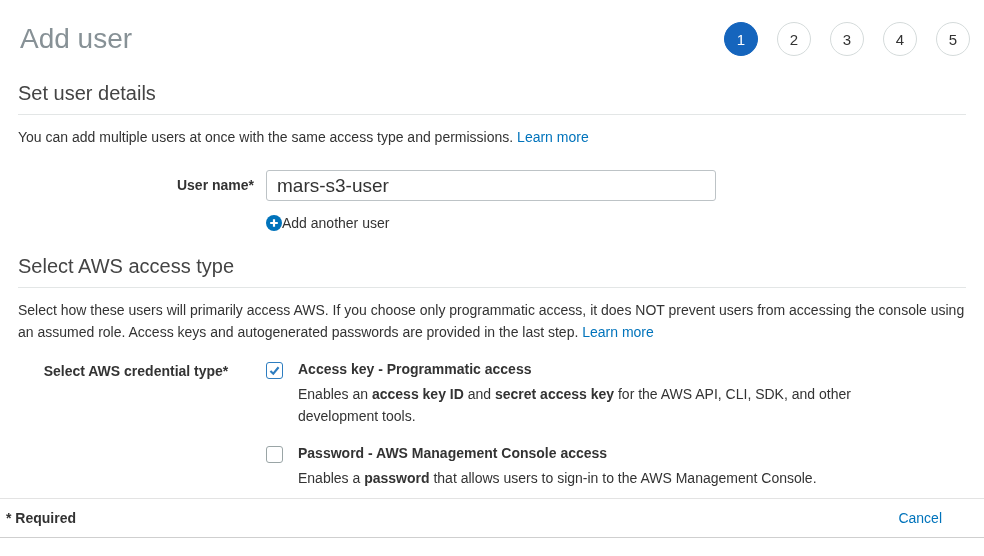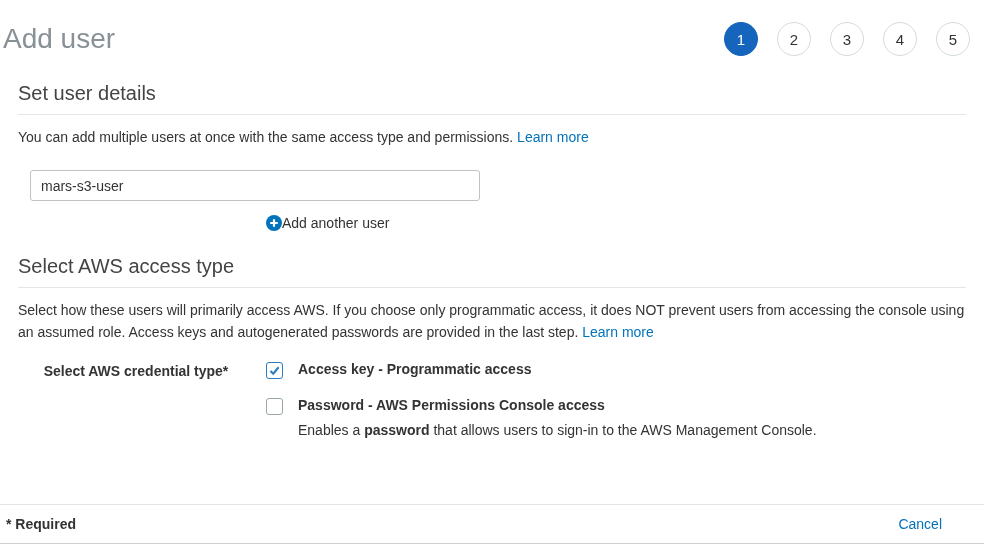--- a/index.html
+++ b/index.html
@@ -8,21 +8,21 @@
     width: 984px; height: 556px;
     background: #fff;
     font-family: "Liberation Sans", sans-serif;
     color: #333;
     display: flex; flex-direction: column;
     overflow: hidden;
   }
 
   
   .header {
-    padding: 16px 14px 0 3px;
+    padding: 16px 14px 0 20px;
     display: flex; justify-content: space-between; align-items: center;
     height: 62px; flex: 0 0 auto;
   }
   .page-title {
     font-size: 28px; font-weight: 400; color: #879196; margin: 0;
   }
   .steps { display: flex; gap: 19px; }
   .step {
     width: 34px; height: 34px; border-radius: 50%;
     border: 1px solid #d5dbdb; background: #fff;
@@ -48,21 +48,21 @@
   .form-row { display: flex; margin-top: 22px; }
   .label-col {
     width: 236px; flex: 0 0 auto; text-align: right;
     font-weight: bold; font-size: 14px; color: #333; padding-top: 7px;
   }
   .field-col { margin-left: 12px; }
   .text-input {
     width: 450px; height: 31px;
     border: 1px solid #bdc3c6; border-radius: 3px;
     font-family: "Liberation Sans", sans-serif;
-    font-size: 14px; color: #333; padding: 0 10px;
+    font-size: 19px; color: #333; padding: 0 10px;
     outline: none; background: #fff;
   }
   .add-user-row {
     margin: 14px 0 0 248px;
     display: flex; align-items: center; 
     font-size: 14px; cursor: pointer;
   }
 
   .cred-row { display: flex; margin-top: 18px; }
   .cred-label { padding-top: 2px; text-align: center; }
@@ -79,21 +79,21 @@
   .option-body { margin-left: 15px; }
   .option-title { font-size: 14px; font-weight: bold; color: #333; }
   .option-desc {
     font-size: 14px; color: #333; margin-top: 6px;
     line-height: 22px; max-width: 560px;
   }
 
   
   .footer {
     flex: 0 0 auto;
-    margin-top: auto; margin-bottom: 12px;
+    margin-top: auto; margin-bottom: 18px;
     border-top: 1px solid #e3e3e3; border-bottom: 1px solid #cfcfcf;
     padding: 11px 14px 11px 6px;
     display: flex; align-items: center;
   }
   .required-note { font-size: 14px; font-weight: bold; color: #333; }
   .cancel-link { margin-left: auto; margin-right: 28px; font-size: 14px; cursor: pointer; }
   .primary-button {
     background: linear-gradient(to bottom, #418fd9 0%, #1f65ac 100%);
     border: 1px solid #1b4f85; border-radius: 4px;
     color: #fff; font-weight: bold; font-size: 14px;
@@ -114,20 +114,21 @@
     <div class="step">5</div>
   </div>
 </div>
 
 <div class="main">
 
   <h2 class="section-heading first">Set user details</h2>
   <p class="intro"><span>You can add multiple users at once with the same access type and permissions.</span> <a class="link" href="#">Learn more</a></p>
 
   <div class="form-row">
+    <div class="label-col">User name*</div>
     <div class="field-col">
       <input class="text-input" type="text" value="mars-s3-user" style="">
     </div>
   </div>
 
   <div class="add-user-row">
     <svg width="16" height="16" viewBox="0 0 16 16">
       <circle cx="8" cy="8" r="8" fill="#0073bb"></circle>
       <path d="M8 4.2 V11.8 M4.2 8 H11.8" stroke="#fff" stroke-width="2.2"></path>
     </svg>
@@ -142,27 +143,28 @@
     <div class="options-col">
 
       <div class="option">
         <div class="checkbox checked" role="checkbox" aria-checked="true">
           <svg width="13" height="13" viewBox="0 0 16 16">
             <path d="M3 8.5 L6.5 12 L13 4" stroke="#2d7dc0" stroke-width="2.6" fill="none"></path>
           </svg>
         </div>
         <div class="option-body">
           <div class="option-title">Access key - Programmatic access</div>
+          <div class="option-desc"><span>Enables an </span><b>access key ID</b><span> and </span><b>secret access key</b><span> for the AWS API, CLI, SDK, and other development tools.</span></div>
         </div>
       </div>
 
       <div class="option">
         <div class="checkbox" role="checkbox" aria-checked="false"></div>
         <div class="option-body">
-          <div class="option-title">Password - AWS Permissions Console access</div>
+          <div class="option-title">Password - AWS Management Console access</div>
           <div class="option-desc"><span>Enables a </span><b>password</b><span> that allows users to sign-in to the AWS Management Console.</span></div>
         </div>
       </div>
 
     </div>
   </div>
 </div>
 
 <div class="footer">
   <span class="required-note">* Required</span>

